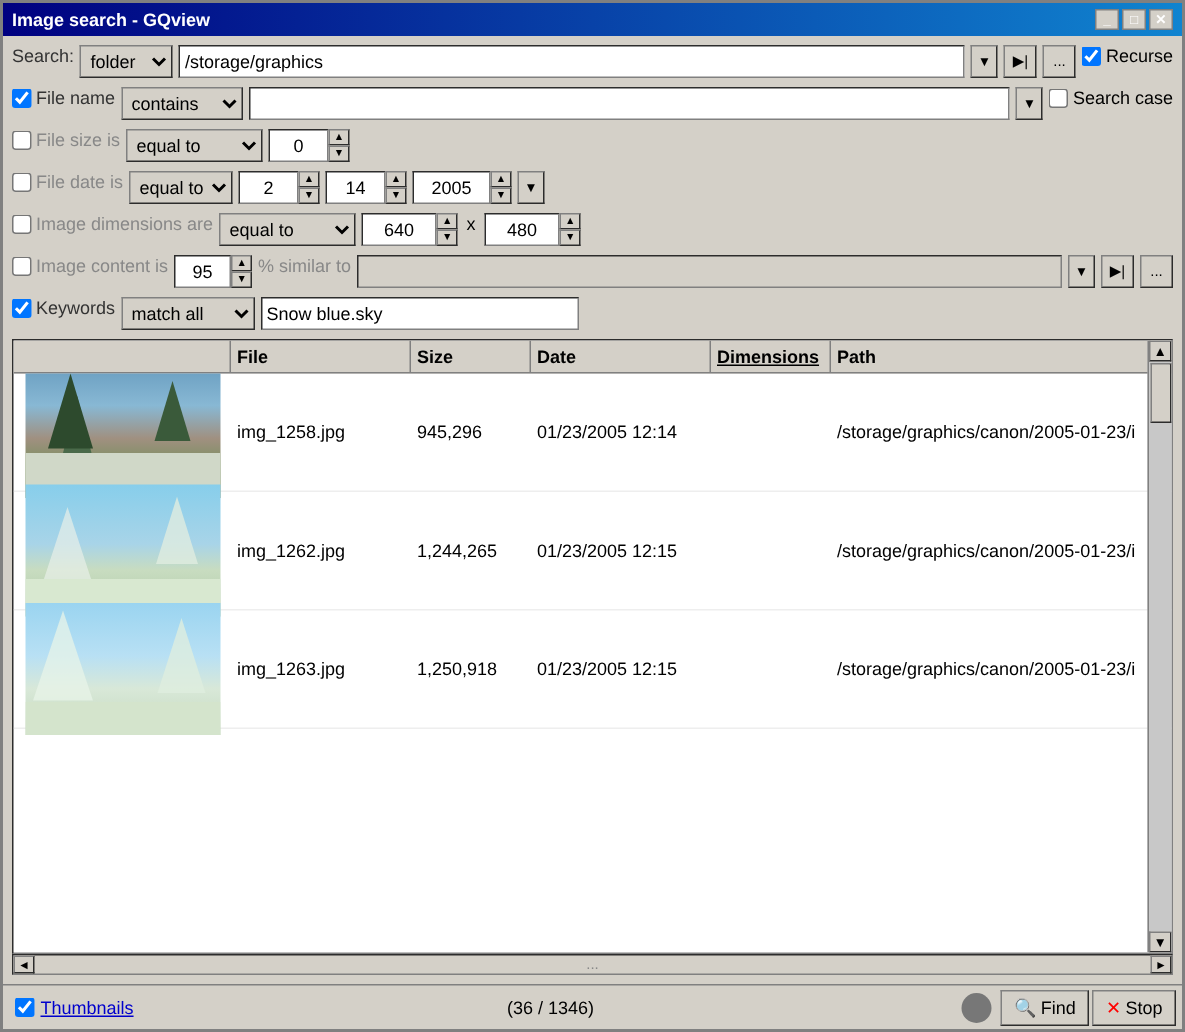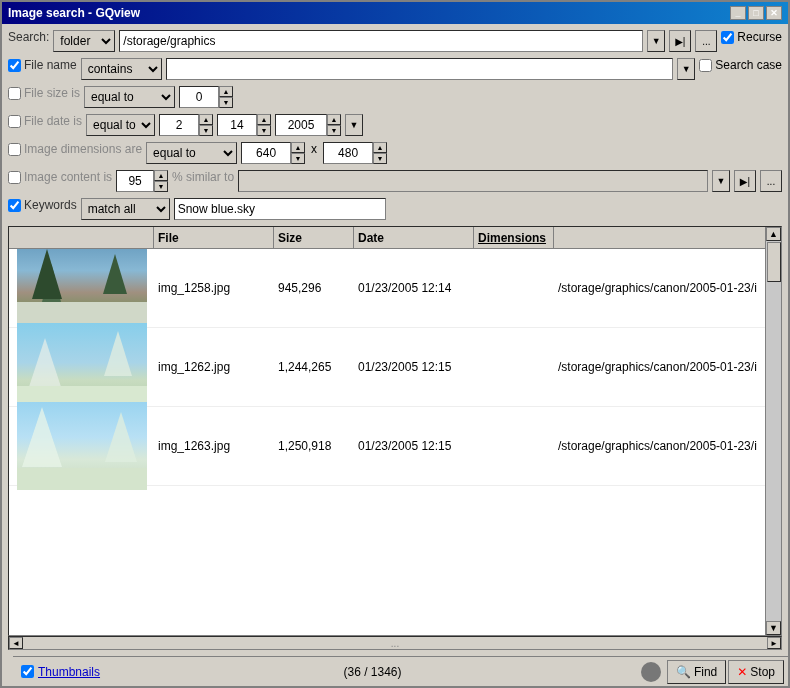--- a/index.html
+++ b/index.html
@@ -206,21 +206,20 @@
     .td-date { width: 120px; padding: 0 4px; font-size: 12px; }
     .td-dim { width: 80px; padding: 0 4px; font-size: 12px; }
     .td-path { flex: 1; padding: 0 4px; font-size: 12px; overflow: hidden; text-overflow: ellipsis; white-space: nowrap; }
     .status-bar {
       display: flex;
       align-items: center;
       height: 30px;
       gap: 0;
       flex-shrink: 0;
       border-top: 1px solid #808080;
-      margin-left: 11px;
     }
     .status-thumbnails {
       display: flex;
       align-items: center;
       gap: 4px;
       padding: 0 8px;
       color: #0000cc;
       text-decoration: underline;
       cursor: pointer;
     }
@@ -474,20 +473,21 @@
       <input type="text" class="keywords-input" value="Snow blue.sky" style="">
     </div>
 
     <div class="table-container">
       <div class="table-header">
         <div class="th" style="width:145px;"></div>
         <div class="th th-name">File</div>
         <div class="th th-size">Size</div>
         <div class="th th-date">Date</div>
         <div class="th th-dim">Dimensions</div>
+        <div class="th th-path">Path</div>
       </div>
       <div class="table-body">
 
         <div class="table-row">
           <div class="td-thumb">
             <div class="thumbnail-placeholder img1" style="
               width:130px; height:88px;
               background: linear-gradient(180deg, #6a9ec0 0%, #88b8d4 30%, #a09080 55%, #7a9060 75%, #6a8050 100%);
               position:relative; overflow:hidden;">
               <div style="position:absolute; left:15px; top:5px; width:0; height:0; border-left:15px solid transparent; border-right:15px solid transparent; border-bottom:50px solid #2d4a2d;"></div>

